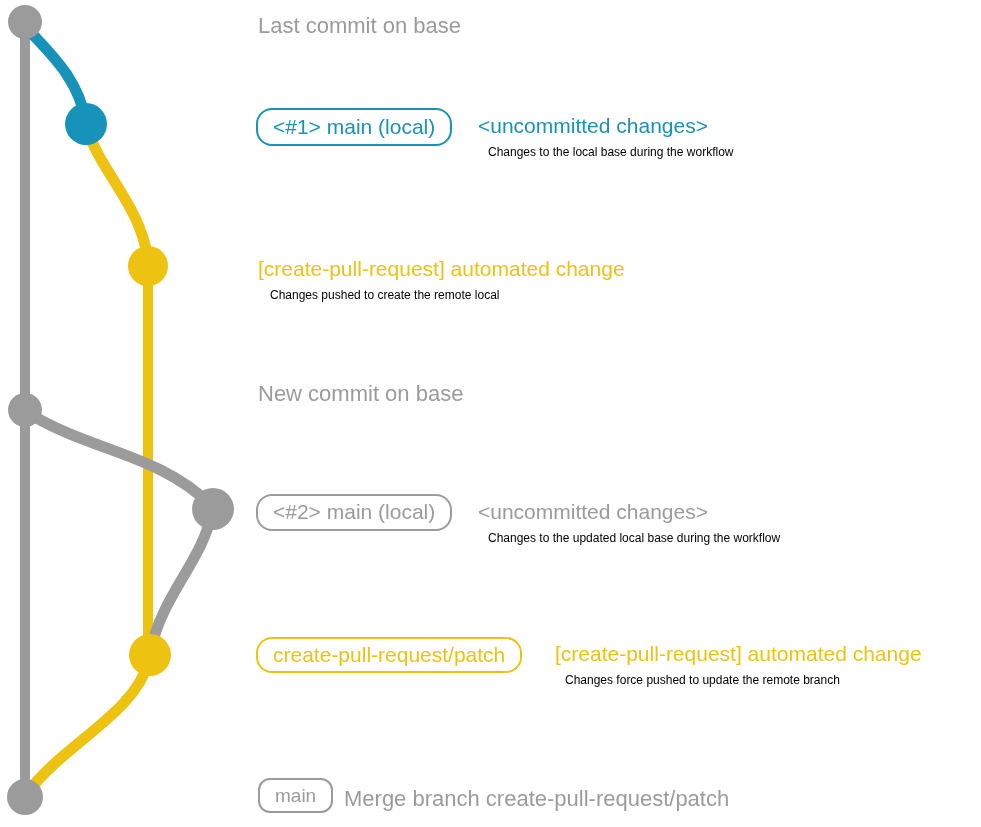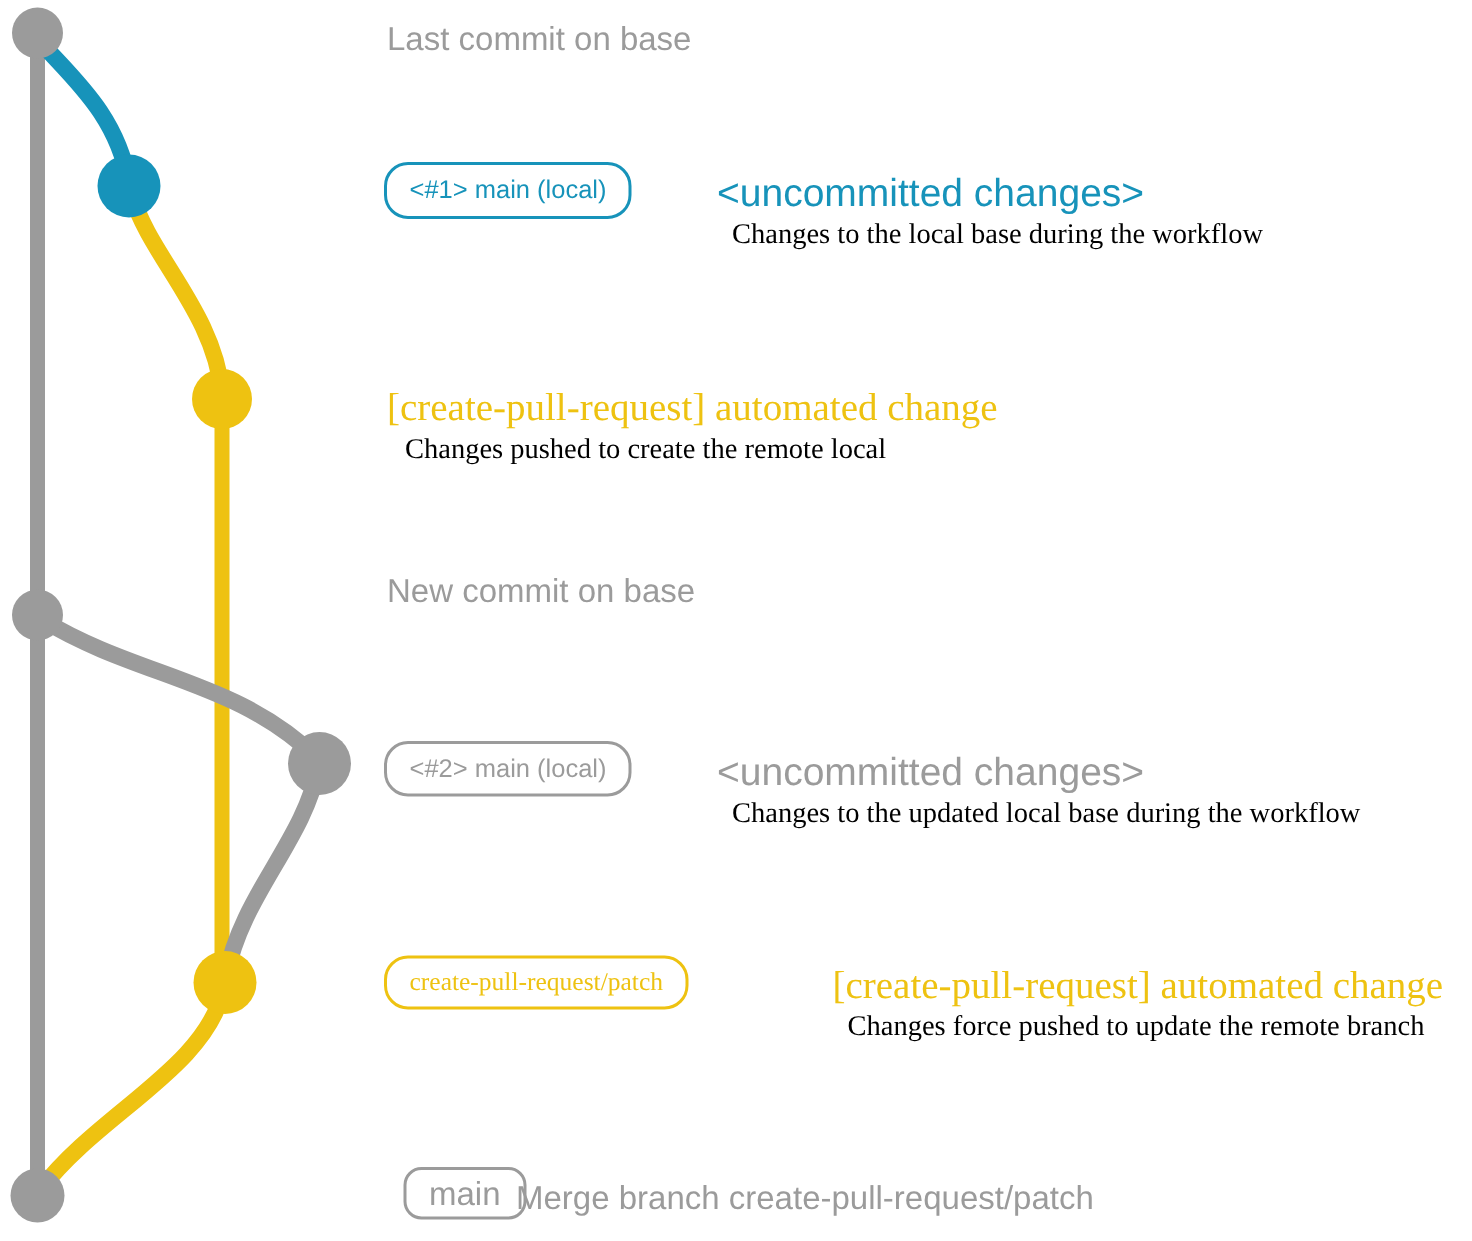--- a/index.html
+++ b/index.html
@@ -11,37 +11,37 @@
   html,body{margin:0;padding:0;background:#ffffff;}
   .canvas{
     position:relative;
     width:981px;height:827px;
     background:#ffffff;
     font-family:"Liberation Sans",sans-serif;
     overflow:hidden;
   }
   .abs{position:absolute;white-space:nowrap;}
   .heading{font-size:22px;line-height:1.15;}
-  .heading-sm{font-size:26px;line-height:1.15;}
+  .heading-sm{font-size:21px;line-height:1.15;}
   .gray{color:var(--gray);}
   .blue{color:var(--blue);}
-  .yellow{color:var(--yellow);font-family:Liberation Serif, serif;}
+  .yellow{color:var(--yellow);}
   .desc{
-    font-family:Liberation Serif, serif;
-    font-size:19px;color:var(--ink);line-height:1.15;
+    font-family:Liberation Sans, sans-serif;
+    font-size:12px;color:var(--ink);line-height:1.15;
   }
   .pill{
     display:inline-flex;align-items:center;justify-content:center;
     border:2px solid currentColor;border-radius:16px;
-    padding:0 15px;font-size:17px;background:#ffffff;
+    padding:0 15px;font-size:21px;background:#ffffff;
   }
   .pill.blue{border-color:var(--blue);}
   .pill.gray{border-color:var(--gray);text-align:center;}
   .pill.yellow{border-color:var(--yellow);text-align:center;}
-  .pill.small{border-radius:12px;font-size:22px;margin-left:11px;}
+  .pill.small{border-radius:12px;font-size:19px;}
   svg{position:absolute;left:0;top:0;}
   .stroke-gray{stroke:var(--gray);}
   .stroke-blue{stroke:var(--blue);}
   .stroke-yellow{stroke:var(--yellow);}
   .fill-gray{fill:var(--gray);}
   .fill-blue{fill:var(--blue);}
   .fill-yellow{fill:var(--yellow);}
   .branch{fill:none;stroke-linecap:round;}
 </style>
 </head>

